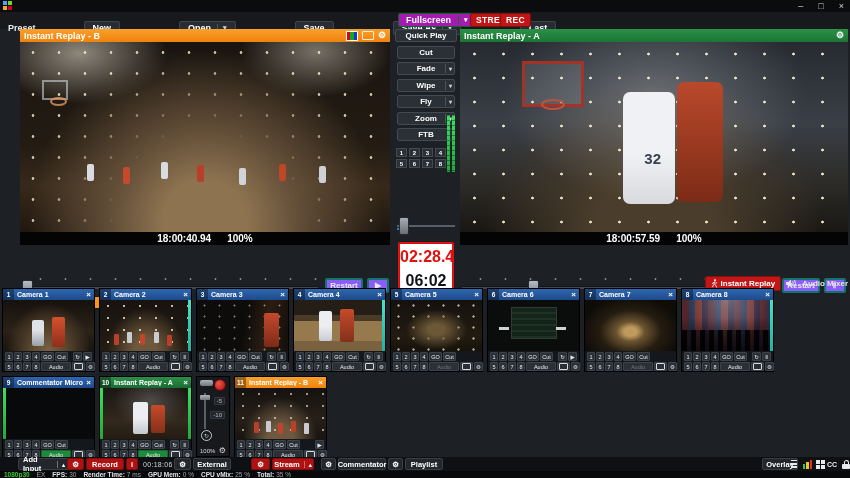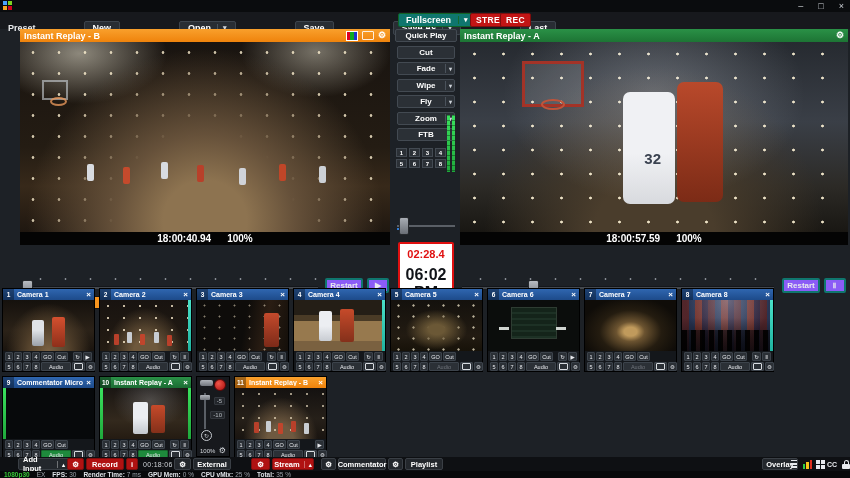--- a/index.html
+++ b/index.html
@@ -12,21 +12,21 @@
   .logo span{display:block;}
   .winctl{position:absolute;right:6px;top:0;display:flex;gap:15px;font-size:9px;line-height:12px;color:#cfd3d8;}
   .winctl span{cursor:default;}
   
   .menubar{position:absolute;top:12px;left:0;right:0;height:17px;background:#17191d;}
   .mleft{position:absolute;left:8px;top:1px;display:flex;align-items:center;height:29px;gap:40px;}
   .preset{font-size:9px;font-weight:bold;color:#e8eaec;margin-right:8px;}
   .mbtn{height:14px;background:#282d33;border:1px solid #3d444c;border-radius:2px;color:#fff;
         font-size:9px;font-weight:bold;display:flex;align-items:center;padding:0 8px;margin-right:19px;box-sizing:border-box;}
   .mbtn .dd{margin-left:6px;padding-left:5px;border-left:1px solid #4a525b;font-size:7px;color:#cfd4da;}
-  .fullscreen{position:absolute;left:398px;top:1px;height:14px;background:#0f766e;border:1px solid #0f6326;
+  .fullscreen{position:absolute;left:398px;top:1px;height:14px;background:#a21caf;border:1px solid #0f6326;
         border-radius:2px;font-size:9px;font-weight:bold;display:flex;align-items:center;padding:0 7px;box-sizing:border-box;}
   .fullscreen .dd{margin-left:7px;padding-left:5px;border-left:1px solid #joined;border-left:1px solid #156b2c;font-size:7px;}
   .redbtn{position:absolute;top:1px;height:14px;background:#c21515;border:1px solid #7e0d0d;border-radius:2px;
         font-size:8.5px;font-weight:bold;display:flex;align-items:center;padding:0 5px;box-sizing:border-box;letter-spacing:.3px;}
   .mright{position:absolute;right:3px;top:1px;display:flex;gap:4px;}
   
   .pv{position:absolute;top:29px;}
   .pv-l{left:20px;width:370px;}
   .pv-r{left:460px;width:388px;}
   .ptitle{height:13px;display:flex;align-items:center;font-size:9px;font-weight:bold;color:#fff;padding:0 4px;}
@@ -104,21 +104,21 @@
   .meters{position:absolute;right:3px;top:86px;height:57px;display:flex;gap:2px;}
   .meters i{width:3px;height:100%;background:
       repeating-linear-gradient(180deg, rgba(0,0,0,.35) 0 1px, transparent 1px 5px),
       linear-gradient(180deg,#3ae25e,#1fa83c);}
   .tbar{position:relative;width:58px;height:18px;margin:49px auto 0;}
   .tbar .trk{position:absolute;left:0;right:0;top:8px;height:2px;background:#5a5f66;}
   .tbar .hnd{position:absolute;left:2px;top:0;width:8px;height:16px;background:linear-gradient(#a8adb4,#6a6f76);
       border:1px solid #26292d;border-radius:2px;}
   .tbar .blu{position:absolute;left:0;top:11px;width:12px;height:2px;background:#2e7cd6;}
   .clockbox{width:52px;margin:7px auto 0;background:#fff;border:2px solid #e01010;border-radius:2px;text-align:center;padding:4px 0;}
-  .cdown{color:#e01010;font-weight:bold;font-size:11px;}
+  .cdown{color:#e01010;font-weight:bold;font-size:16px;}
   .ctime{color:#101318;font-weight:bold;font-size:16px;margin-top:6px;}
   
   .tilewrap{position:absolute;left:0;top:288px;width:850px;height:169px;}
   .tile{position:absolute;width:93px;height:84px;background:#14171b;border:1px solid #000;box-sizing:border-box;}
   .ttl{height:11px;display:flex;align-items:center;font-size:7.5px;font-weight:bold;color:#fff;}
   .tile-blue .ttl{background:linear-gradient(#2f66b0,#1d4b8a);}
   .tile-green .ttl{background:linear-gradient(#2a9147,#1b6b33);}
   .tile-orange .ttl{background:linear-gradient(#f9a02c,#ef830c);}
   .tnum{width:11px;height:100%;background:rgba(0,0,0,.35);display:flex;align-items:center;justify-content:center;font-size:6.5px;}
   .tname{flex:1;padding-left:3px;white-space:nowrap;overflow:hidden;font-size:7px;}
@@ -388,20 +388,34 @@
     </div>
     <div class="scrub">
       <div class="ticks" style="width:305px"></div>
       <div class="strack" style="width:312px"></div>
       <div class="shandle" style="left:68px"></div>
       <div class="sbtn" style="left:322px;width:38px">Restart</div>
       <div class="sbtn" style="left:364px;width:22px;font-size:7px;letter-spacing:1px">Ⅱ</div>
     </div>
   </div>
 
+  <div class="replaybar">
+    <div class="irbtn">
+      <svg class="runico" viewBox="0 0 8 10">
+        <circle cx="4.6" cy="1.4" r="1.2" fill="#fff"></circle>
+        <path d="M1.2 5.2 L3.8 3.4 L5.4 4.6 L7 4.0 M3.8 3.4 L3.2 6.2 L1.4 9.2 M3.9 5.8 L5.8 7.4 L6.4 9.4" stroke="#fff" stroke-width="1" fill="none"></path>
+      </svg>
+      <span>Instant Replay</span>
+    </div>
+    <svg class="spk" viewBox="0 0 11 9">
+      <path d="M0 3 h2.4 L5 .6 v7.8 L2.4 6 H0 Z" fill="#e2e6ea"></path>
+      <path d="M6.6 2.2 q1.5 2.3 0 4.6 M8.4 1 q2.4 3.5 0 7" stroke="#e2e6ea" stroke-width="1" fill="none"></path>
+    </svg>
+    <span class="amix">Audio Mixer</span>
+  </div>
 
   <div class="tilewrap" id="input-tiles">
     <div class="abus">
       <div class="abus-cap"></div>
       <div class="abus-rec"></div>
       <div class="abus-track"></div>
       <div class="abus-thumb"></div>
       <div class="abus-lab abus-l1">-5</div>
       <div class="abus-lab abus-l2">-10</div>
       <div class="abus-knob">↻</div>

